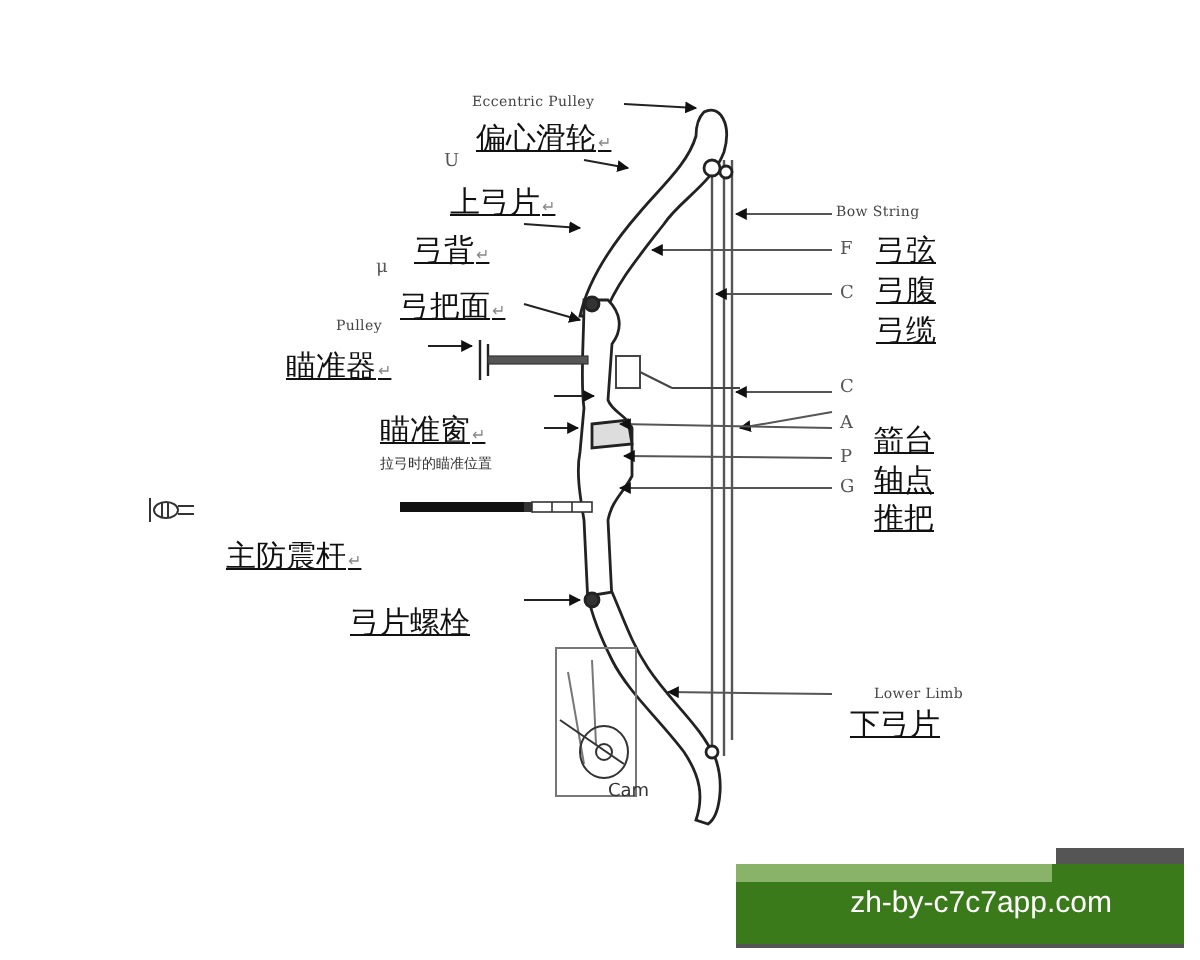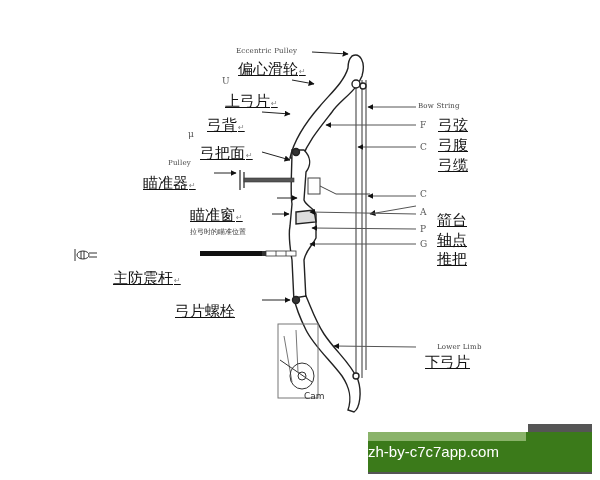--- a/index.html
+++ b/index.html
@@ -9,21 +9,21 @@
   svg.diagram { position:absolute; left:0; top:0; }
   .lbl { position:absolute; white-space:nowrap; line-height:1; }
   .zh { font-size:15px; font-family:"DejaVu Sans", sans-serif; color:#111;text-decoration:underline; }
   .en { font-size:7px; font-family:"DejaVu Serif", serif; color:#444; letter-spacing:0.2px; }
   .letter { font-size:9px; font-family:"DejaVu Serif", serif; color:#555; }
   .small { font-size:7px; font-family:"DejaVu Sans", sans-serif; color:#333; }
   .ret { font-size:8px; color:#888; margin-left:1px; }
   .wm { position:absolute; left:368px; top:432px; width:224px; height:40px; background:#3b7a1a; }
   .wm-dark { position:absolute; left:528px; top:424px; width:64px; height:10px; background:#555; }
   .wm-light { position:absolute; left:368px; top:432px; width:158px; height:9px; background:#8ab36a; }
-  .wm-text { position:absolute; left:0; top:11px; width:188px; text-align:left; color:#fff;
+  .wm-text { position:absolute; left:0; top:11px; width:188px; text-align:right; color:#fff;
              font-family:"Liberation Sans", sans-serif; font-size:15px; }
   .wm-edge { position:absolute; left:368px; top:472px; width:224px; height:2px; background:#555; }
 </style>
 </head>
 <body>
 
 <div class="stage">
 
   <svg class="diagram" width="600" height="480" viewBox="0 0 600 480">
     <defs>

